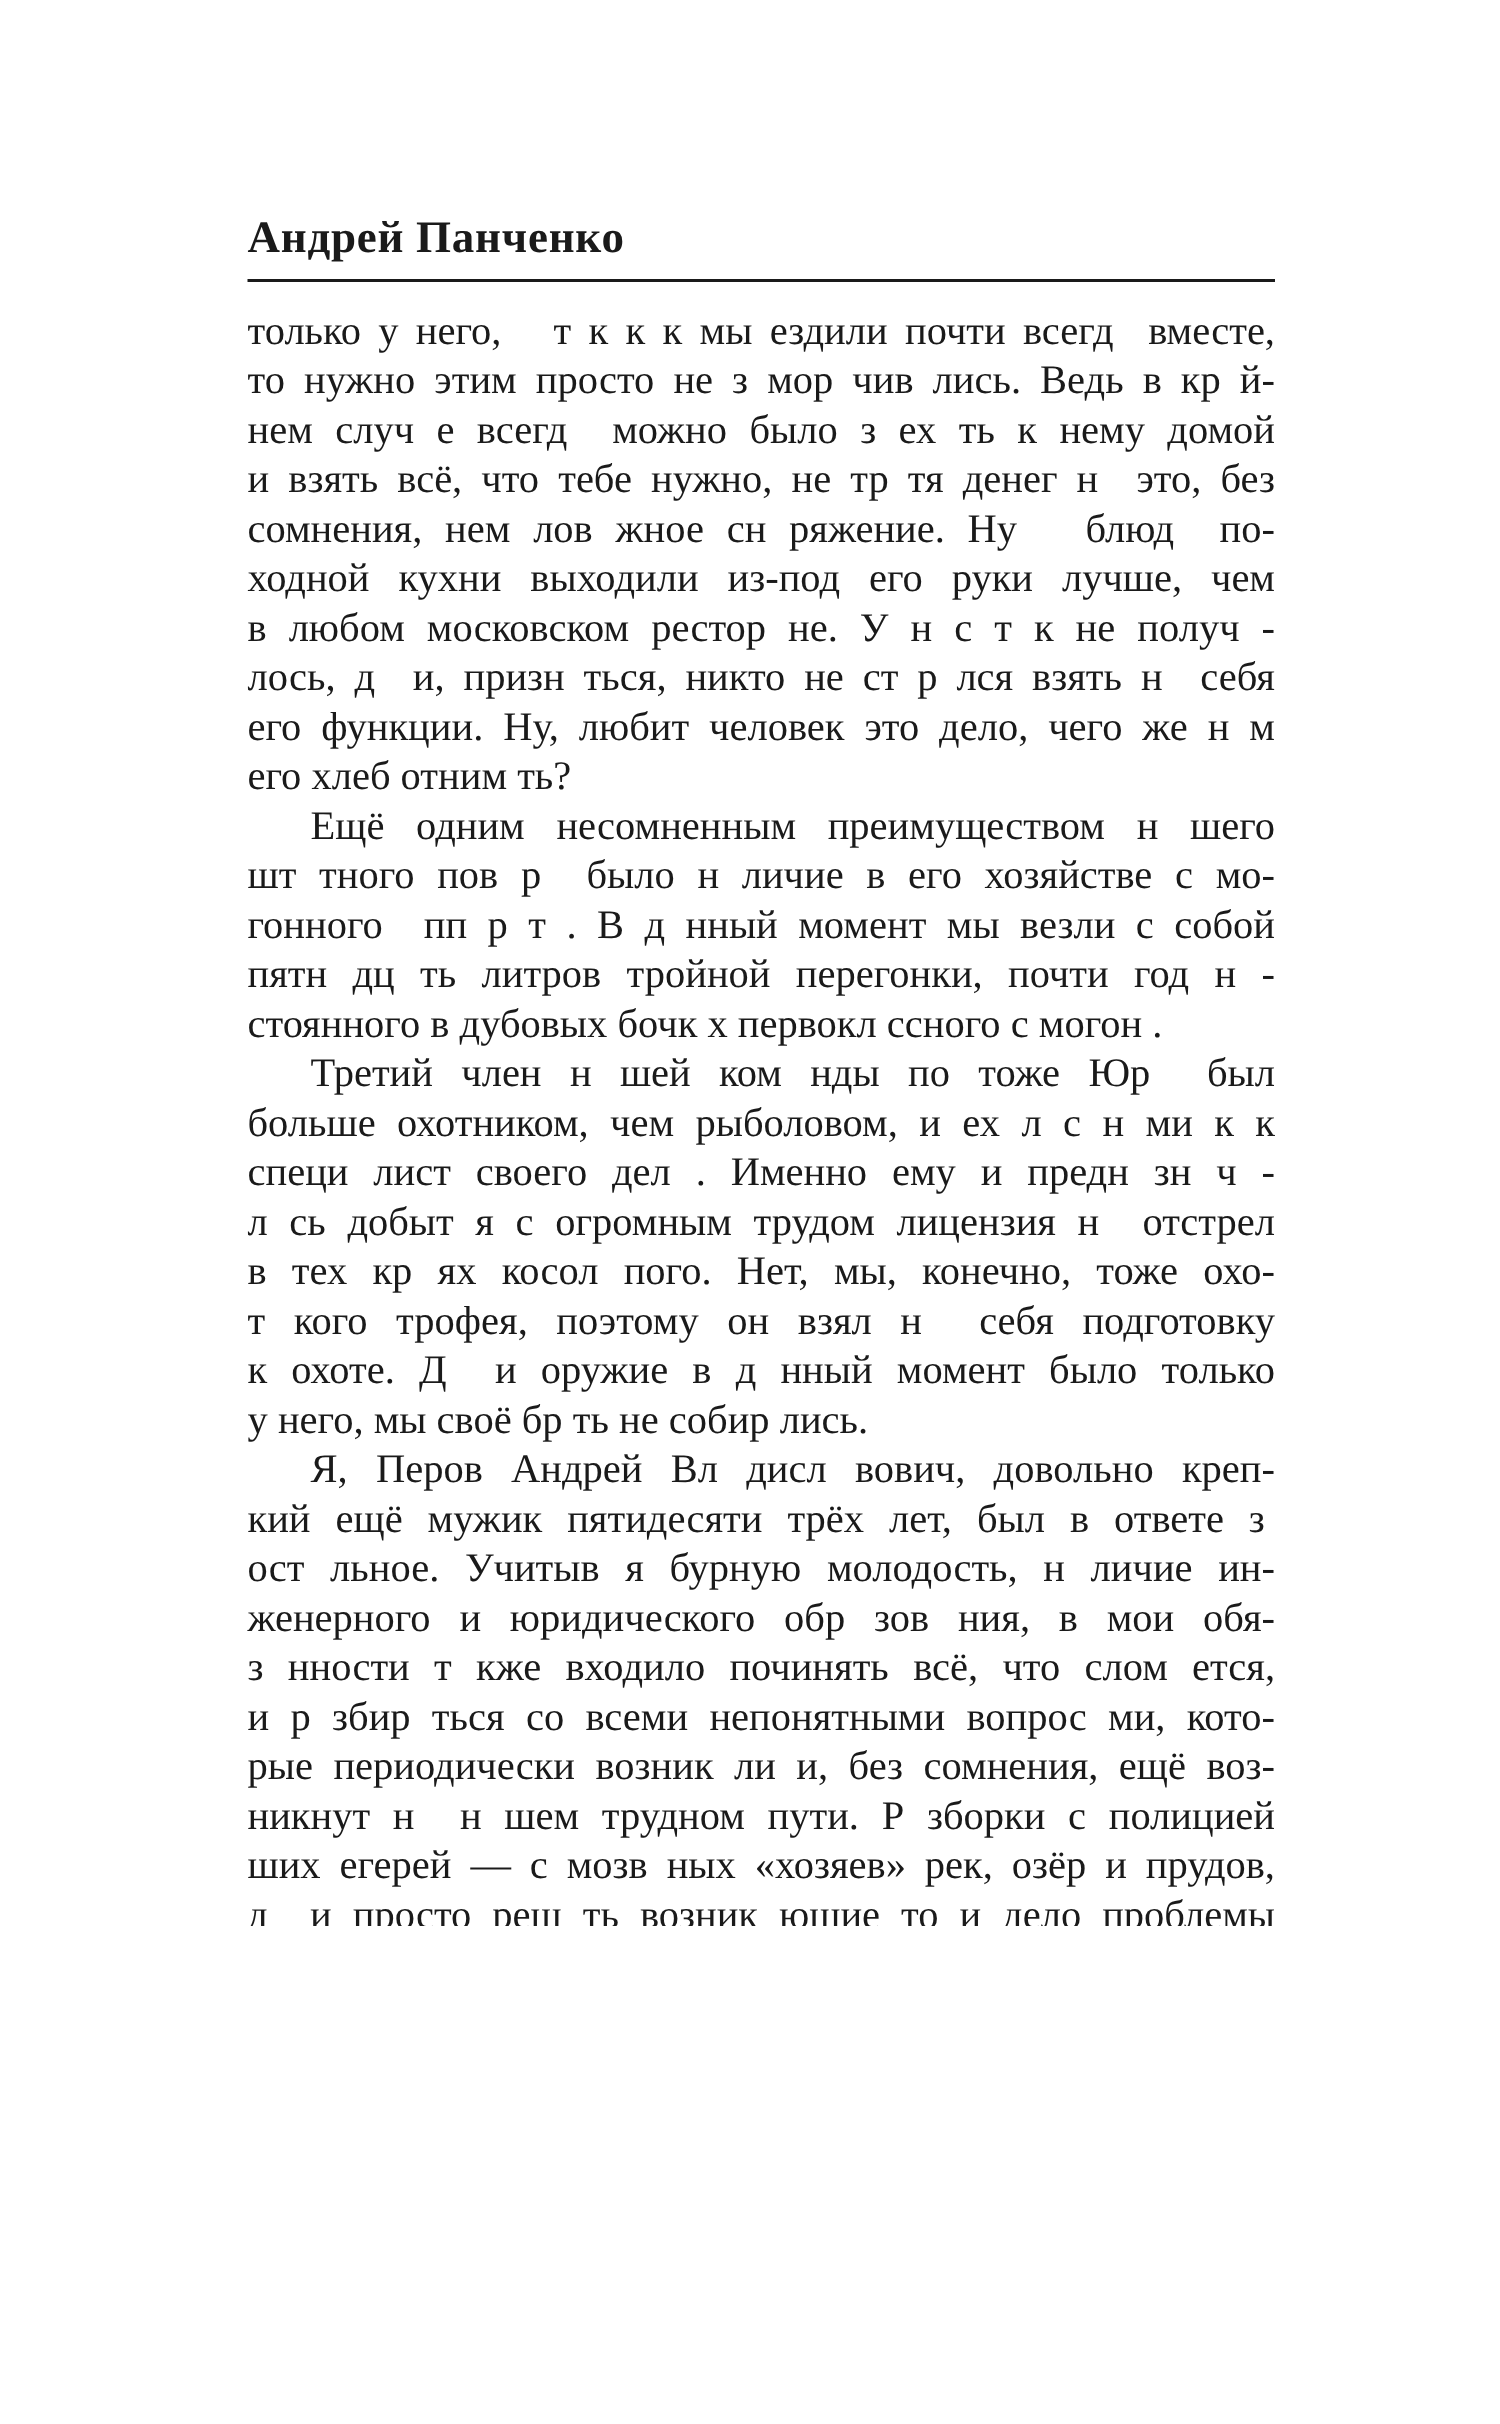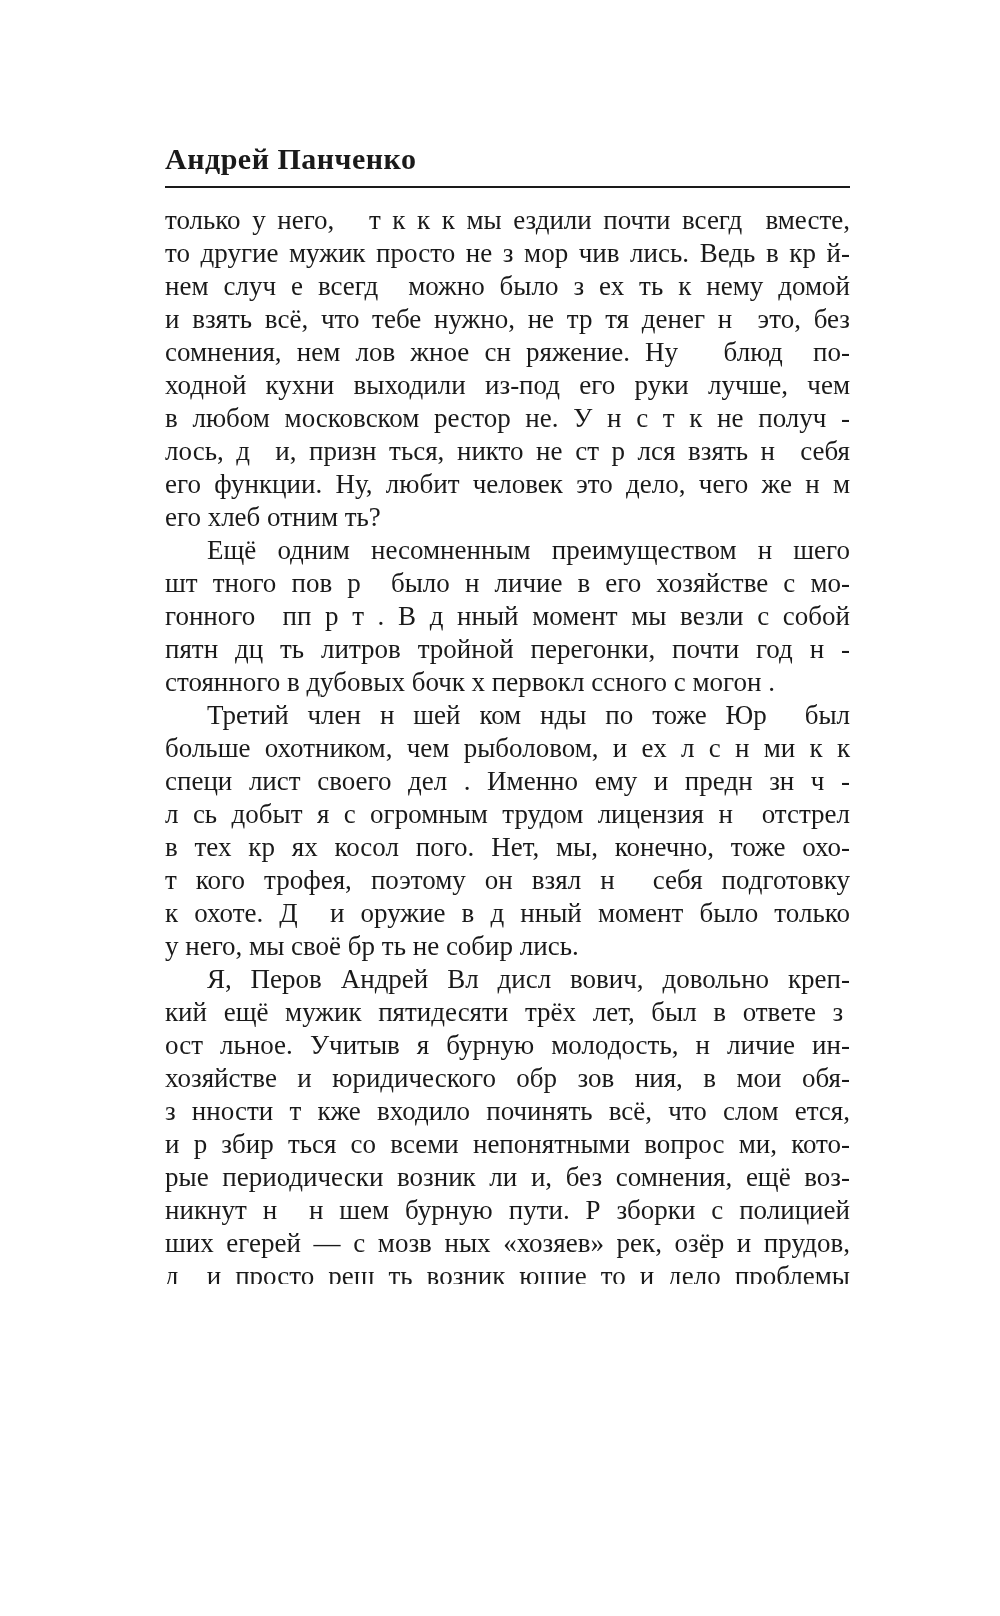--- a/index.html
+++ b/index.html
@@ -55,21 +55,21 @@
 
 <div class="page">
   <header class="page-header">
     <div class="author">Андрей Панченко</div>
     <div class="header-rule"></div>
   </header>
 
   <main class="text-block">
       <div class="para">
         <div class="line">только у него,   т к к к мы ездили почти всегд  вместе,</div>
-        <div class="line">то другие мужик просто не з мор чив лись. Ведь в кр й-</div>
+        <div class="line">то нужно этим просто не з мор чив лись. Ведь в кр й-</div>
         <div class="line">нем случ е всегд  можно было з ех ть к нему домой</div>
         <div class="line">и взять всё, что тебе нужно, не тр тя денег н  это, без</div>
         <div class="line">сомнения, нем лов жное сн ряжение. Ну   блюд  по-</div>
         <div class="line">ходной кухни выходили из-под его руки лучше, чем</div>
         <div class="line">в любом московском рестор не. У н с т к не получ -</div>
         <div class="line">лось, д  и, призн ться, никто не ст р лся взять н  себя</div>
         <div class="line">его функции. Ну, любит человек это дело, чего же н м</div>
         <div class="line last">его хлеб отним ть?</div>
       </div>
       <div class="para">
@@ -86,25 +86,25 @@
         <div class="line">л сь добыт я с огромным трудом лицензия н  отстрел</div>
         <div class="line">в тех кр ях косол пого. Нет, мы, конечно, тоже охо-</div>
         <div class="line">т кого трофея, поэтому он взял н  себя подготовку</div>
         <div class="line">к охоте. Д  и оружие в д нный момент было только</div>
         <div class="line last">у него, мы своё бр ть не собир лись.</div>
       </div>
       <div class="para">
         <div class="line indent">Я, Перов Андрей Вл дисл вович, довольно креп-</div>
         <div class="line">кий ещё мужик пятидесяти трёх лет, был в ответе з </div>
         <div class="line">ост льное. Учитыв я бурную молодость, н личие ин-</div>
-        <div class="line">хозяйстве и юридического обр зов ния, в мои обя-</div>
+        <div class="line">женерного и юридического обр зов ния, в мои обя-</div>
         <div class="line">з нности т кже входило починять всё, что слом ется,</div>
         <div class="line">и р збир ться со всеми непонятными вопрос ми, кото-</div>
         <div class="line">рые периодически возник ли и, без сомнения, ещё воз-</div>
-        <div class="line">никнут н  н шем бурную пути. Р зборки с полицией</div>
+        <div class="line">никнут н  н шем трудном пути. Р зборки с полицией</div>
         <div class="line">ших егерей — с мозв ных «хозяев» рек, озёр и прудов,</div>
         <div class="line">д  и просто реш ть возник ющие то и дело проблемы</div>
       </div>
     </main>
 
   <footer class="page-footer">
     <div class="footer-rule"></div>
     <div class="page-number">6</div>
   </footer>
 </div>

